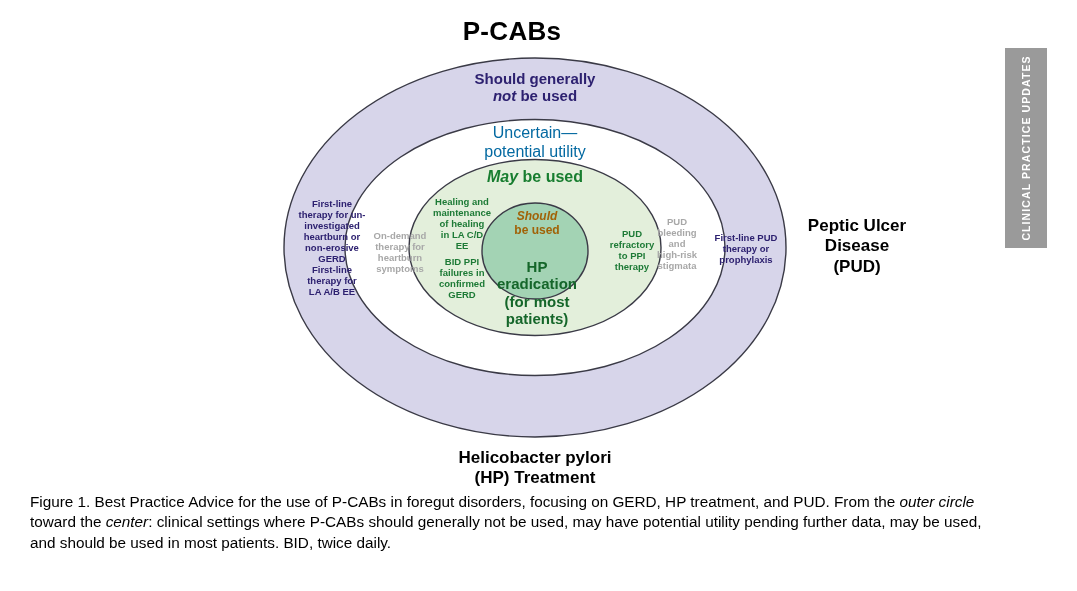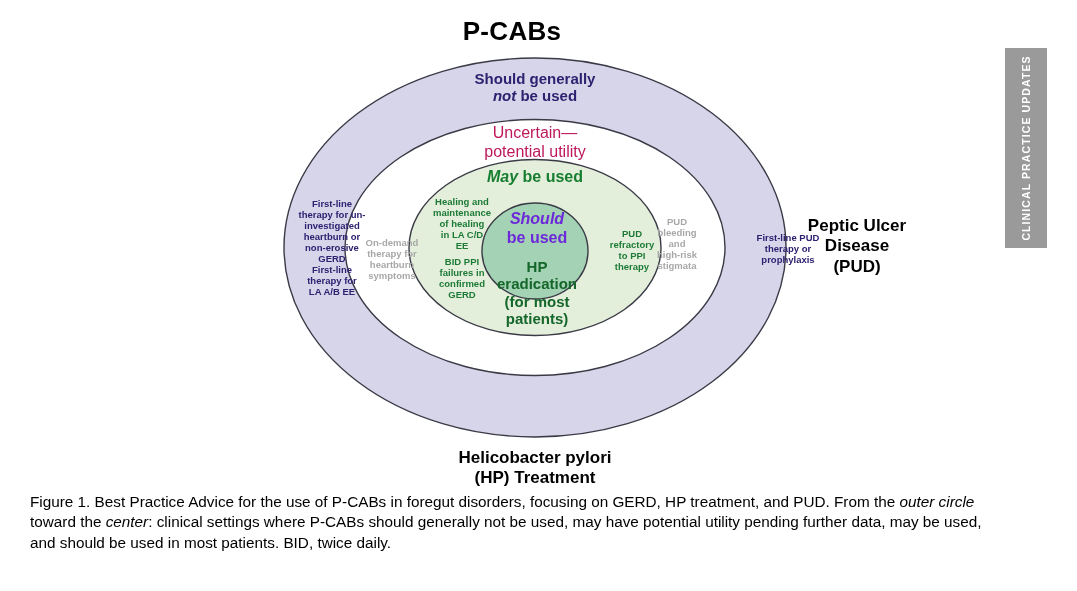--- a/index.html
+++ b/index.html
@@ -48,23 +48,23 @@
     position: absolute;
     text-align: center;
     line-height: 1.16;
   }
 
   .ring-heading {
     font-weight: bold;
     font-size: 15px;
   }
   .ring-heading.purple { color: #2d2170; }
-  .ring-heading.gray   { color: #be185d; font-weight: normal; font-size: 16px; }
+  .ring-heading.gray   { color: #0369a1; font-weight: normal; font-size: 16px; }
   .ring-heading.green  { color: #177d2f; }
-  .ring-heading.darkgreen { color: #6d28d9; font-size: 16px; }
+  .ring-heading.darkgreen { color: #a16207; font-size: 12px; }
 
   .ring-heading em { font-style: italic; }
 
   .note {
     font-size: 9.5px;
     font-weight: bold;
     line-height: 1.16;
     text-align: center;
   }
   .note.purple { color: #2d2170; }
@@ -162,25 +162,25 @@
   <div class="ov note purple" style="left:296px; top:198px; width:72px; white-space:pre-line;">First-line
 therapy for un-
 investigated
 heartburn or
 non-erosive
 GERD</div>
   <div class="ov note purple" style="left:296px; top:264px; width:72px; white-space:pre-line;">First-line
 therapy for
 LA A/B EE</div>
 
-  <div class="ov note purple" style="left:748px; top:232px; width:80px; white-space:pre-line;">First-line PUD
+  <div class="ov note purple" style="left:706px; top:232px; width:80px; white-space:pre-line;">First-line PUD
 therapy or
 prophylaxis</div>
 
-  <div class="ov note gray" style="left:358px; top:230px; width:68px; white-space:pre-line;margin-top:7px;">On-demand
+  <div class="ov note gray" style="left:366px; top:230px; width:68px; white-space:pre-line;">On-demand
 therapy for
 heartburn
 symptoms</div>
 
   <div class="ov note gray" style="left:645px; top:216px; width:64px; white-space:pre-line;">PUD
 bleeding
 and
 high-risk
 stigmata</div>
 

